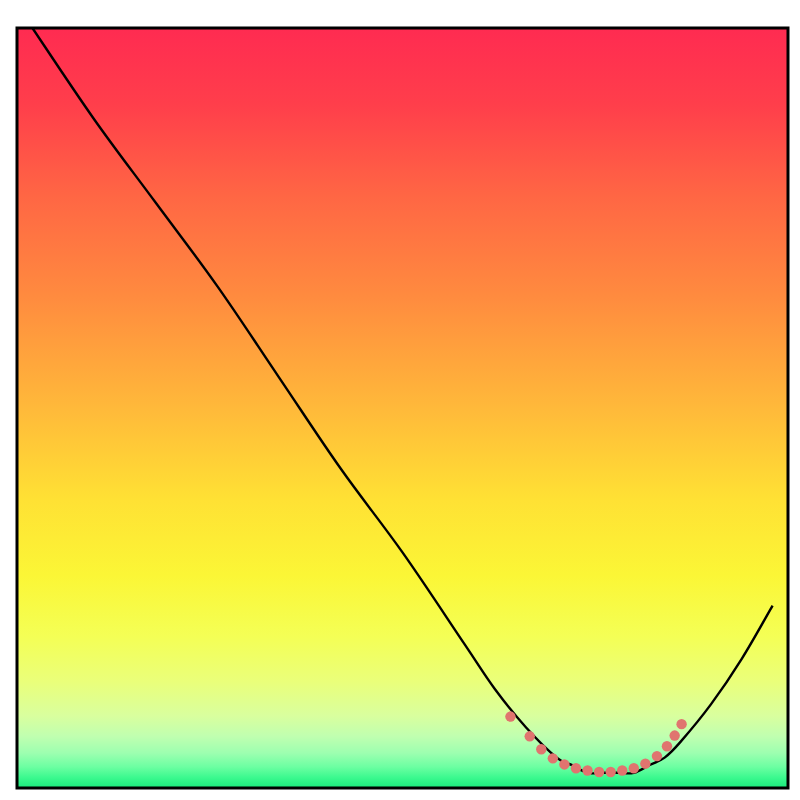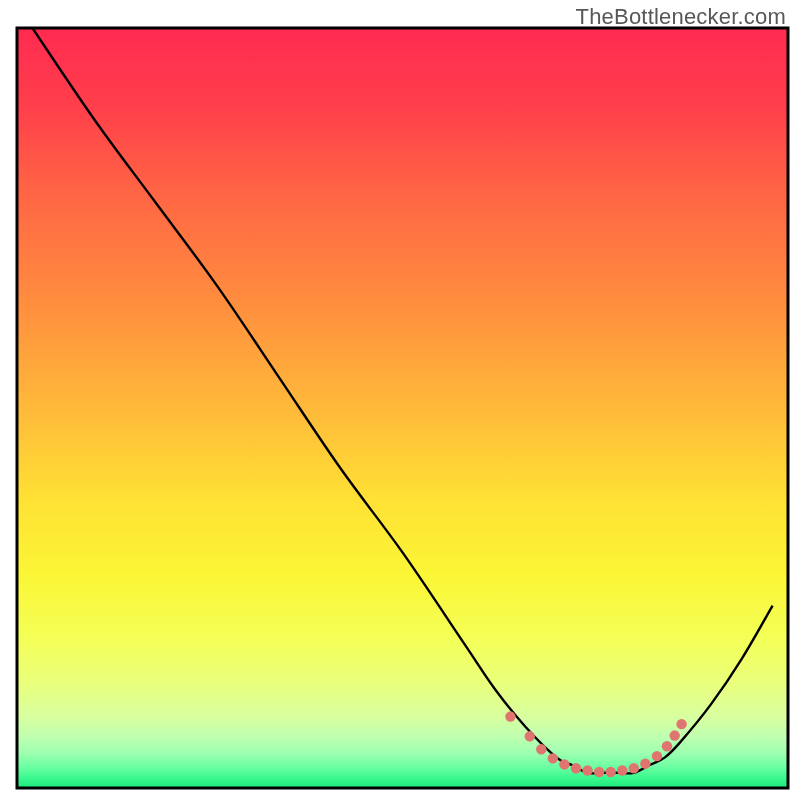--- a/index.html
+++ b/index.html
@@ -29,21 +29,20 @@
   svg.plot {
     position: absolute;
     left: 0;
     top: 0;
   }
 </style>
 </head>
 <body>
 
 <div class="stage">
-  <div class="watermark">TheBottlenecker.com</div>
 
   <svg class="plot" width="800" height="800" viewBox="0 0 800 800" preserveAspectRatio="none">
     <defs>
       <linearGradient id="bg-grad" x1="0" y1="0" x2="0" y2="1">
           <stop offset="0.00%" stop-color="#ff2b51"></stop>
           <stop offset="10.00%" stop-color="#ff3e4b"></stop>
           <stop offset="22.00%" stop-color="#ff6644"></stop>
           <stop offset="35.00%" stop-color="#ff8a3f"></stop>
           <stop offset="50.00%" stop-color="#ffb93a"></stop>
           <stop offset="62.00%" stop-color="#ffe134"></stop>

